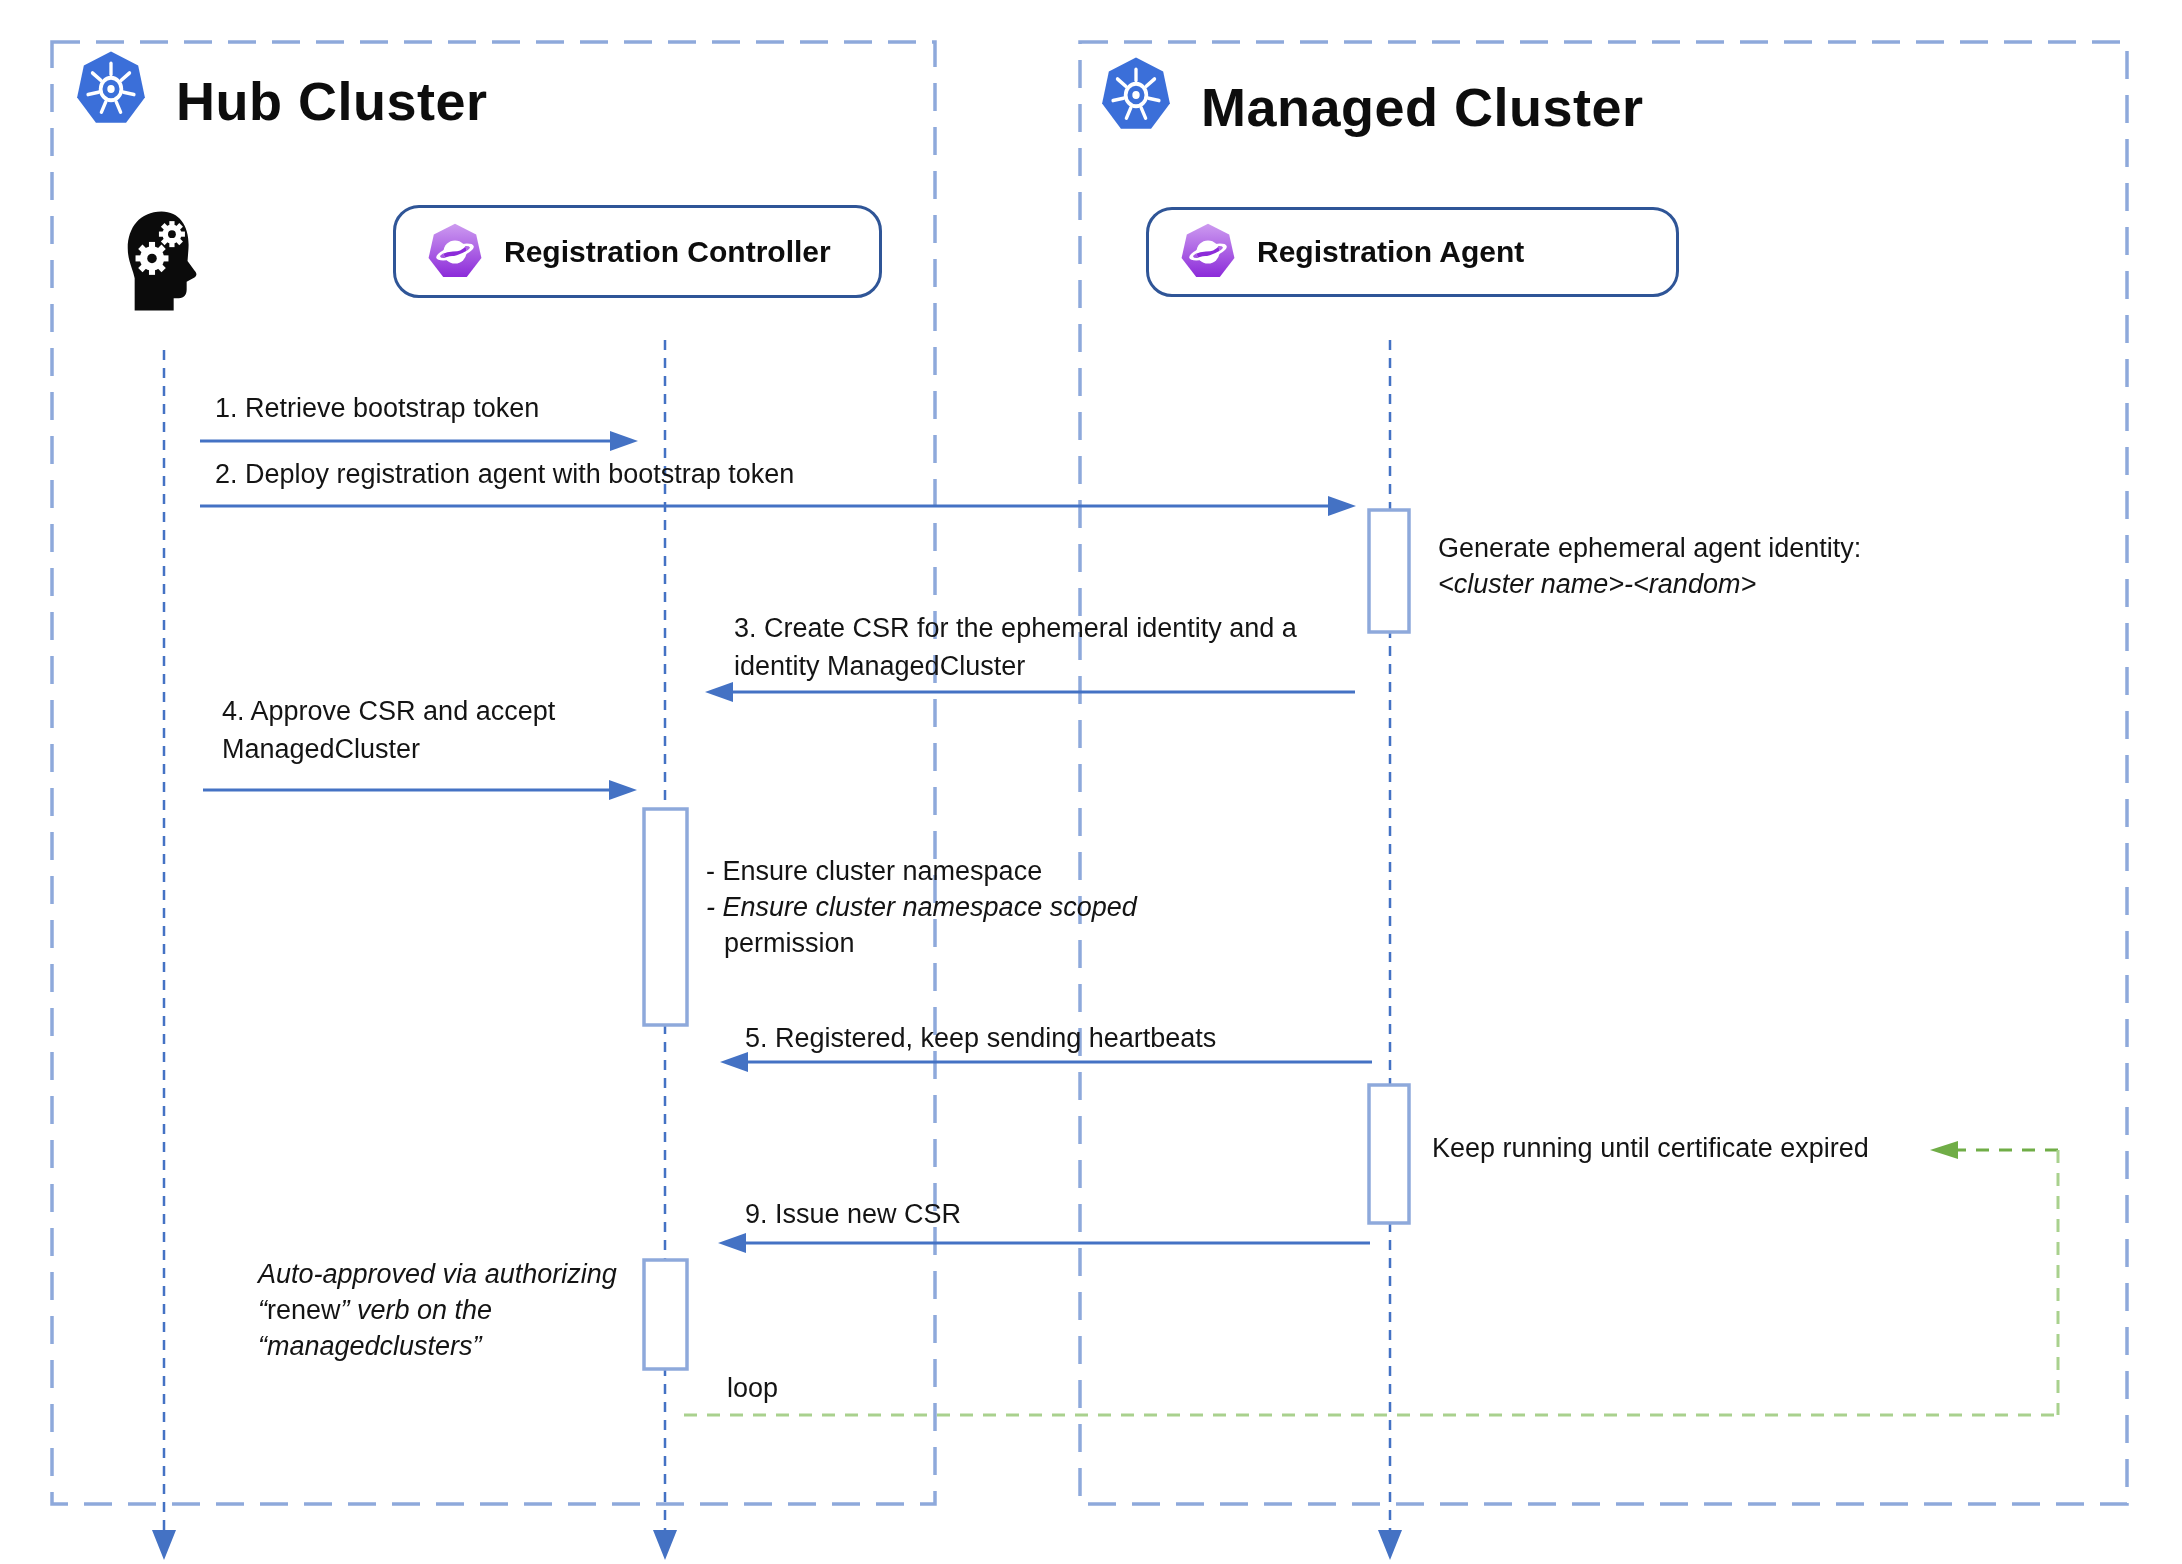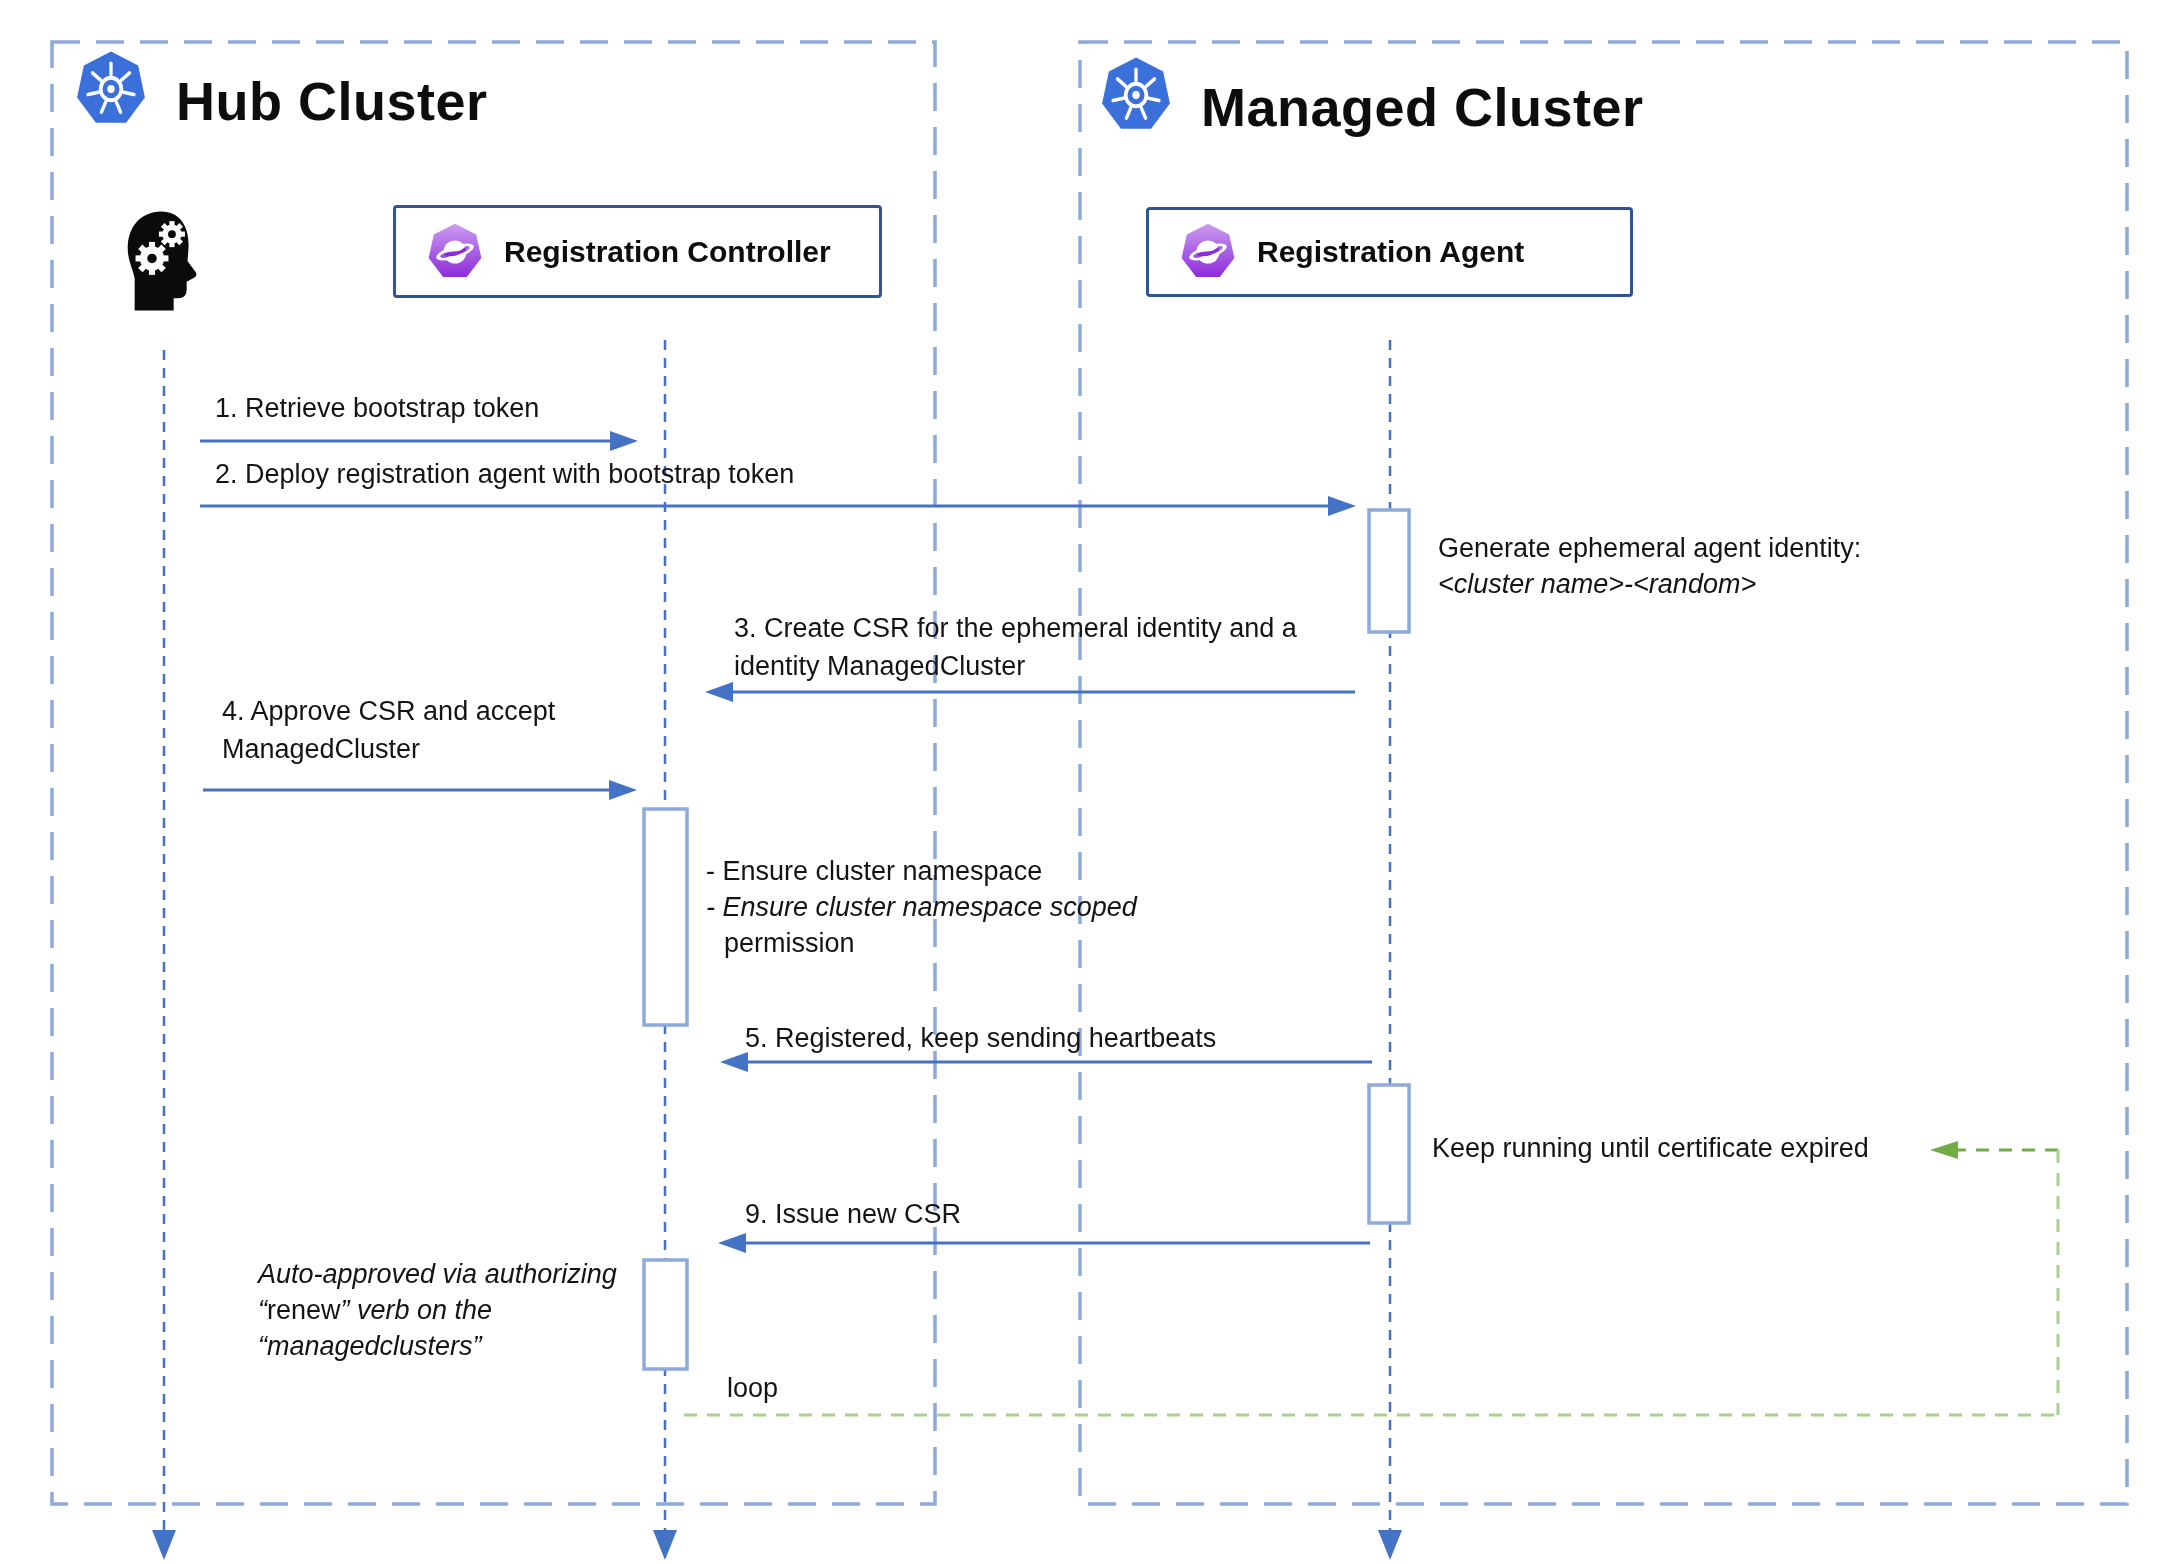--- a/index.html
+++ b/index.html
@@ -9,21 +9,21 @@
     background:#ffffff;
     font-family:"Liberation Sans","DejaVu Sans",sans-serif;
     color:#151515;
     overflow:hidden;
   }
   .layer{position:absolute;left:0;top:0;width:2182px;height:1564px;}
   .cluster-header{position:absolute;display:flex;align-items:center;gap:28px;}
   .cluster-title{font-size:54px;font-weight:700;color:#0d0d0d;letter-spacing:0.5px;white-space:nowrap;margin-top:24px;}
   .actor-box{
     position:absolute;display:flex;align-items:center;gap:20px;
-    background:#ffffff;border:3px solid #2F5597;border-radius:4px;
+    background:#ffffff;border:3px solid #2F5597;border-radius:26px;
     padding:0 24px 0 30px;box-sizing:border-box;
   }
   .actor-label{font-size:30px;font-weight:600;color:#0d0d0d;white-space:nowrap;}
   .txt{position:absolute;font-size:27px;line-height:1.25;white-space:nowrap;color:#141414;text-align:center;}
   .italic{font-style:italic;}
   .roman{font-style:normal;}
   svg{display:block;}
 </style>
 </head>
 <body>
@@ -157,21 +157,21 @@
       <polygon points="50,3 86.7,21.7 95.8,62.5 70.4,95.3 29.6,95.3 4.2,62.5 13.3,21.7" fill="url(#pg1)"></polygon>
       <circle cx="50" cy="52" r="20" fill="#ffffff"></circle>
       <path d="M26 62 C 40 48 58 64 74 42" stroke="#8C2BD9" stroke-width="8" fill="none" clip-path="url(#oc1)"></path>
       <g transform="rotate(-18 50 52)">
         <path fill-rule="evenodd" fill="#ffffff" d="M16 52 a34 11 0 1 0 68 0 a34 11 0 1 0 -68 0 Z M23 52 a27 6.5 0 1 0 54 0 a27 6.5 0 1 0 -54 0 Z"></path>
       </g>
     </svg>
     <span class="actor-label">Registration Controller</span>
   </div>
 
-  <div class="actor-box" style="left:1146px;top:207px;width:487px;height:90px;">
+  <div class="actor-box" style="left:1146px;top:207px;width:533px;height:90px;">
     <svg width="58" height="60" viewBox="0 0 100 104">
       <defs>
         <linearGradient id="pg2" x1="0" y1="0" x2="0" y2="1">
           <stop offset="0" stop-color="#CD9BF0"></stop>
             <stop offset="1" stop-color="#8C2BD9"></stop>
         </linearGradient>
         <clipPath id="oc2">
             <circle cx="50" cy="52" r="20"></circle>
           </clipPath>
       </defs>

